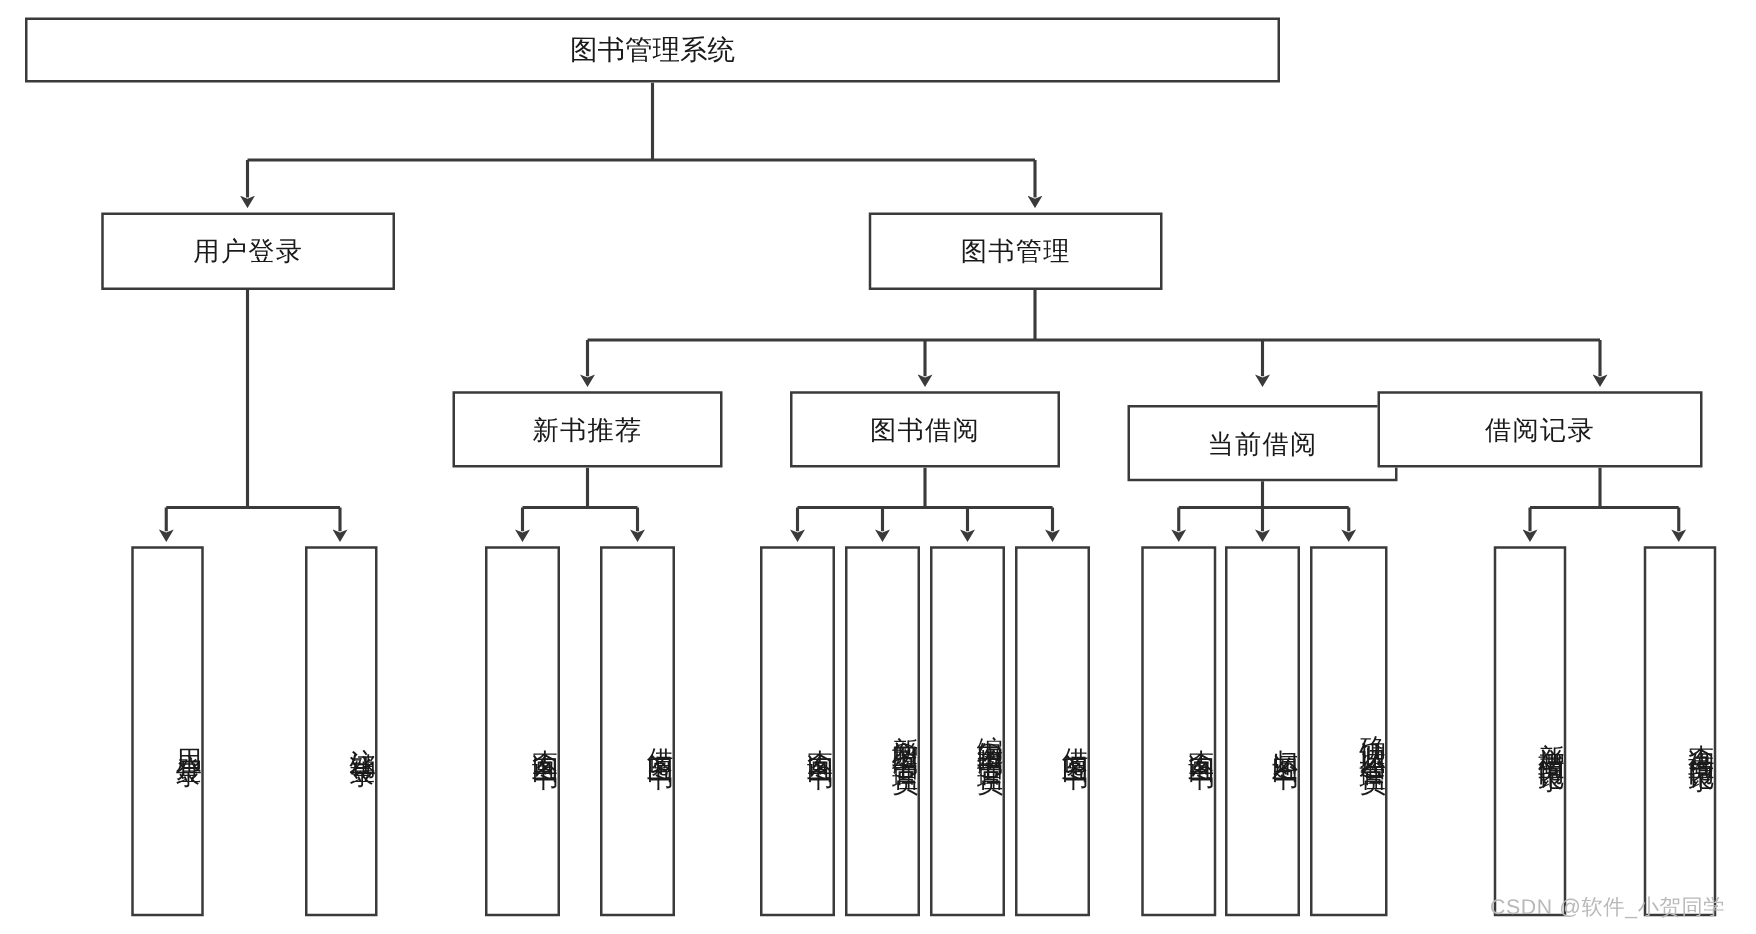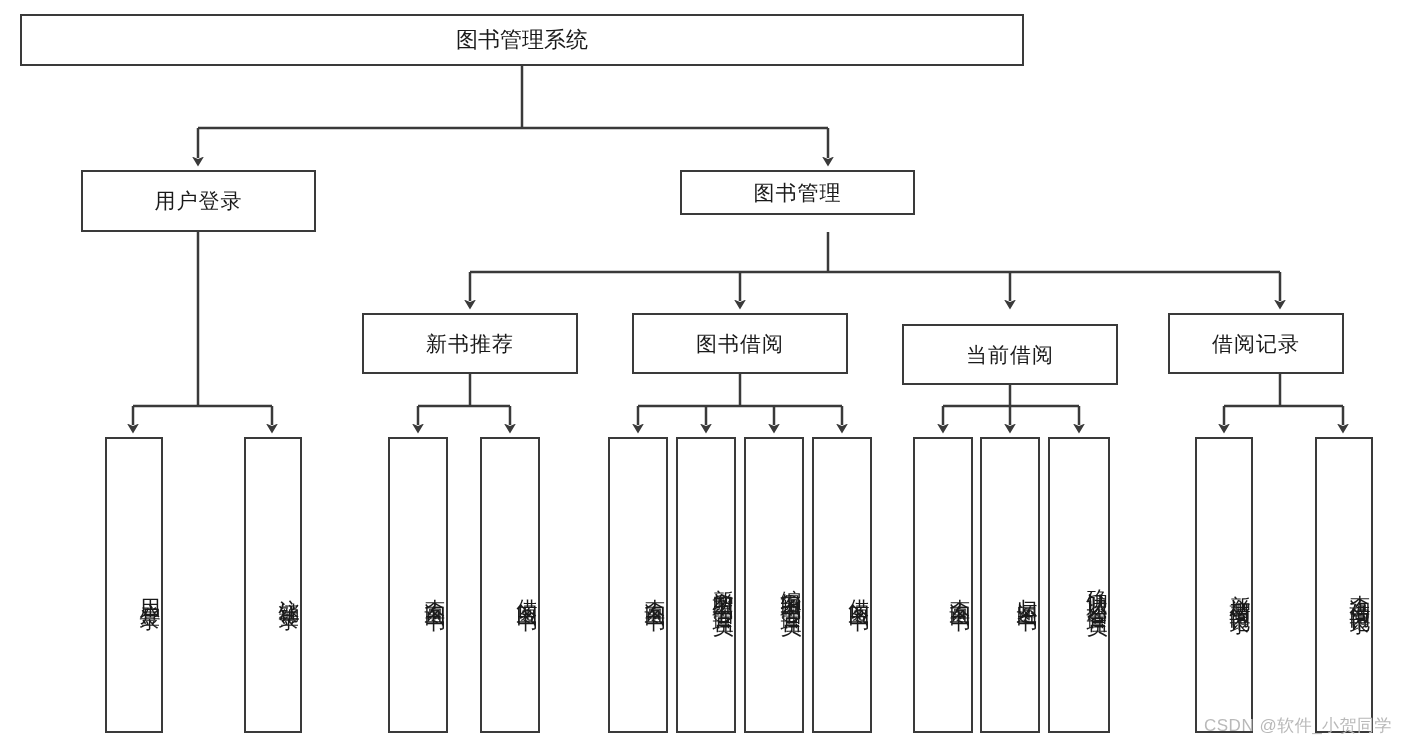--- a/index.html
+++ b/index.html
@@ -40,21 +40,20 @@
     text-orientation:upright;
     line-height:1.05;
     white-space:nowrap;
   }
   .watermark{
     position:absolute;
     font-size:17px;
     color:#b9b9b9;
     white-space:nowrap;
     letter-spacing:0.5px;
-    margin-left:12px;
   }
 </style>
 </head>
 <body>
 
 <div id="canvas">
 
   <svg id="edges" viewBox="0 0 1405 747">
     <defs>
       <marker id="arrow" markerWidth="10" markerHeight="12" refX="1.5" refY="6" orient="auto" markerUnits="userSpaceOnUse">
@@ -105,34 +104,34 @@
     </g>
   </svg>
 
   <div class="node root" style="left:20px;top:14px;width:1004px;height:52px;">
     <span>图书管理系统</span>
   </div>
 
   <div class="node h" style="left:81px;top:170px;width:235px;height:62px;">
     <span>用户登录</span>
   </div>
-  <div class="node h" style="left:680px;top:170px;width:235px;height:45px;">
+  <div class="node h" style="left:695px;top:170px;width:235px;height:62px;">
     <span>图书管理</span>
   </div>
 
   <div class="node h" style="left:632px;top:313px;width:216px;height:61px;">
     <span>图书借阅</span>
   </div>
   <div class="node h" style="left:362px;top:313px;width:216px;height:61px;">
     <span>新书推荐</span>
   </div>
   <div class="node h" style="left:902px;top:324px;width:216px;height:61px;">
     <span>当前借阅</span>
   </div>
-  <div class="node h" style="left:1168px;top:313px;width:176px;height:61px;">
+  <div class="node h" style="left:1102px;top:313px;width:260px;height:61px;">
     <span>借阅记录</span>
   </div>
 
   <div class="node v" style="left:105px;top:437px;width:58px;height:296px;">
     <span class="txt">用户登录</span>
   </div>
   <div class="node v" style="left:244px;top:437px;width:58px;height:296px;">
     <span class="txt">注销登录</span>
   </div>
 

